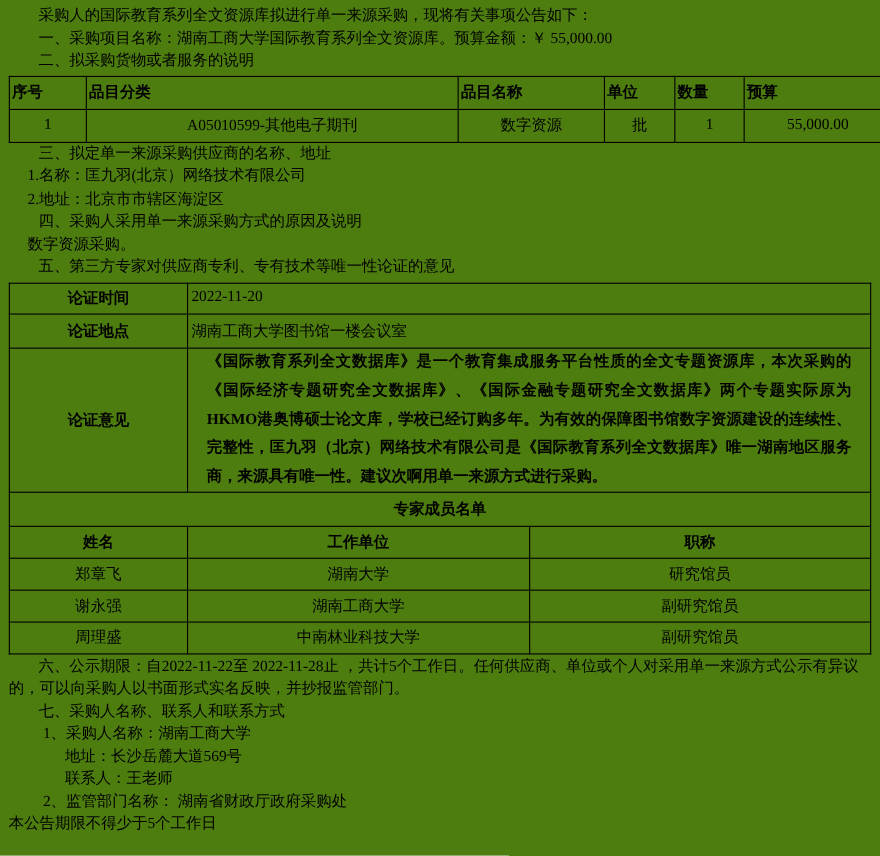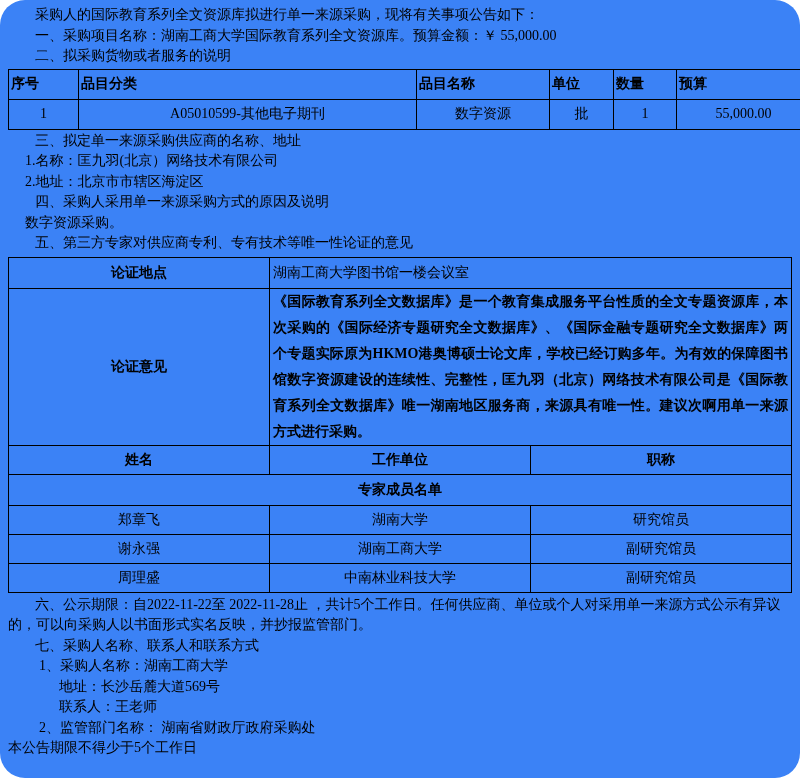--- a/index.html
+++ b/index.html
@@ -1,25 +1,24 @@
 <!DOCTYPE html>
 <html><head>
 <meta charset="utf-8">
 <style>
   html,body{margin:0;padding:0;background:#fff;}
   .page{
     position:relative;
     width:800px;height:778px;
-    background:#3b82f6;color:#000;
+    background:#4d7c0f;color:#000;
     font-family:"Liberation Serif","DejaVu Serif",serif;
     font-size:14px;
     overflow:hidden;
     box-sizing:border-box;
     padding:5px 8px 0 8px;
-    border-radius:25px;
   }
   p{margin:0;line-height:20.5px;}
   .ind2{text-indent:27px;}
   .ind1{text-indent:17px;}
   table{border-collapse:collapse;width:784px;table-layout:fixed;}
   td,th{border:1px solid #000;padding:0 2px;overflow:hidden;font-weight:normal;}
   
   .items-table{margin:2px 0 1px 0;}
   .items-table th{font-weight:bold;text-align:left;height:29px;}
   .items-table td{text-align:center;height:29px;}
@@ -27,21 +26,21 @@
   .c-unit{width:59px;}.c-qty{width:58px;}.c-budget{width:129px;}
   
   .demo-table{margin:3px 0 2px 0;}
   .demo-table .lbl{font-weight:bold;text-align:center;}
   .demo-table .val{text-align:left;padding-left:3px;}
   .r-time td{height:27px;}
   .r-place td{height:30px;}
   .r-opinion td{height:130px;vertical-align:middle;}
   .opinion-text{
     font-weight:bold;text-align:justify;line-height:26px;
-    padding:0 3px;vertical-align:top;
+    padding:0 17px;vertical-align:top;
   }
   .experts-title{font-weight:bold;text-align:center;height:30px;}
   .demo-table th{font-weight:bold;text-align:center;height:28px;}
   .r-expert td{text-align:center;height:28px;}
   .d-lbl{width:157px;}.d-org{width:380px;}.d-title{width:243px;}
   
   .contact-line{position:relative;padding-left:31px;}
   .contact-sub{position:relative;padding-left:51px;}
   .phone{position:absolute;left:422px;top:0;}
 </style>
@@ -77,35 +76,39 @@
 
   <p class="ind2">三、拟定单一来源采购供应商的名称、地址</p>
   <p class="ind1">1.名称：匡九羽(北京）网络技术有限公司</p>
   <p class="ind1">2.地址：北京市市辖区海淀区</p>
   <p class="ind2">四、采购人采用单一来源采购方式的原因及说明</p>
   <p class="ind1">数字资源采购。</p>
   <p class="ind2">五、第三方专家对供应商专利、专有技术等唯一性论证的意见</p>
 
   <table class="demo-table">
     <tbody>
+        <tr class="r-time">
+      <td class="lbl d-lbl">论证时间</td>
+      <td class="val" colspan="2">2022-11-20</td>
+    </tr>
     <tr class="r-place">
       <td class="lbl">论证地点</td>
       <td class="val" colspan="2">湖南工商大学图书馆一楼会议室</td>
     </tr>
     <tr class="r-opinion">
       <td class="lbl">论证意见</td>
       <td class="opinion-text" colspan="2">《国际教育系列全文数据库》是一个教育集成服务平台性质的全文专题资源库，本次采购的《国际经济专题研究全文数据库》、《国际金融专题研究全文数据库》两个专题实际原为HKMO港奥博硕士论文库，学校已经订购多年。为有效的保障图书馆数字资源建设的连续性、完整性，匡九羽（北京）网络技术有限公司是《国际教育系列全文数据库》唯一湖南地区服务商，来源具有唯一性。建议次啊用单一来源方式进行采购。</td>
     </tr>
     <tr>
+      <td class="experts-title" colspan="3">专家成员名单</td>
+    </tr>
+    <tr>
       <th>姓名</th>
       <th class="d-org">工作单位</th>
       <th class="d-title">职称</th>
-    </tr>
-    <tr>
-      <td class="experts-title" colspan="3">专家成员名单</td>
     </tr>
     <tr class="r-expert">
       <td>郑章飞</td>
       <td>湖南大学</td>
       <td>研究馆员</td>
     </tr>
     <tr class="r-expert">
       <td>谢永强</td>
       <td>湖南工商大学</td>
       <td>副研究馆员</td>

